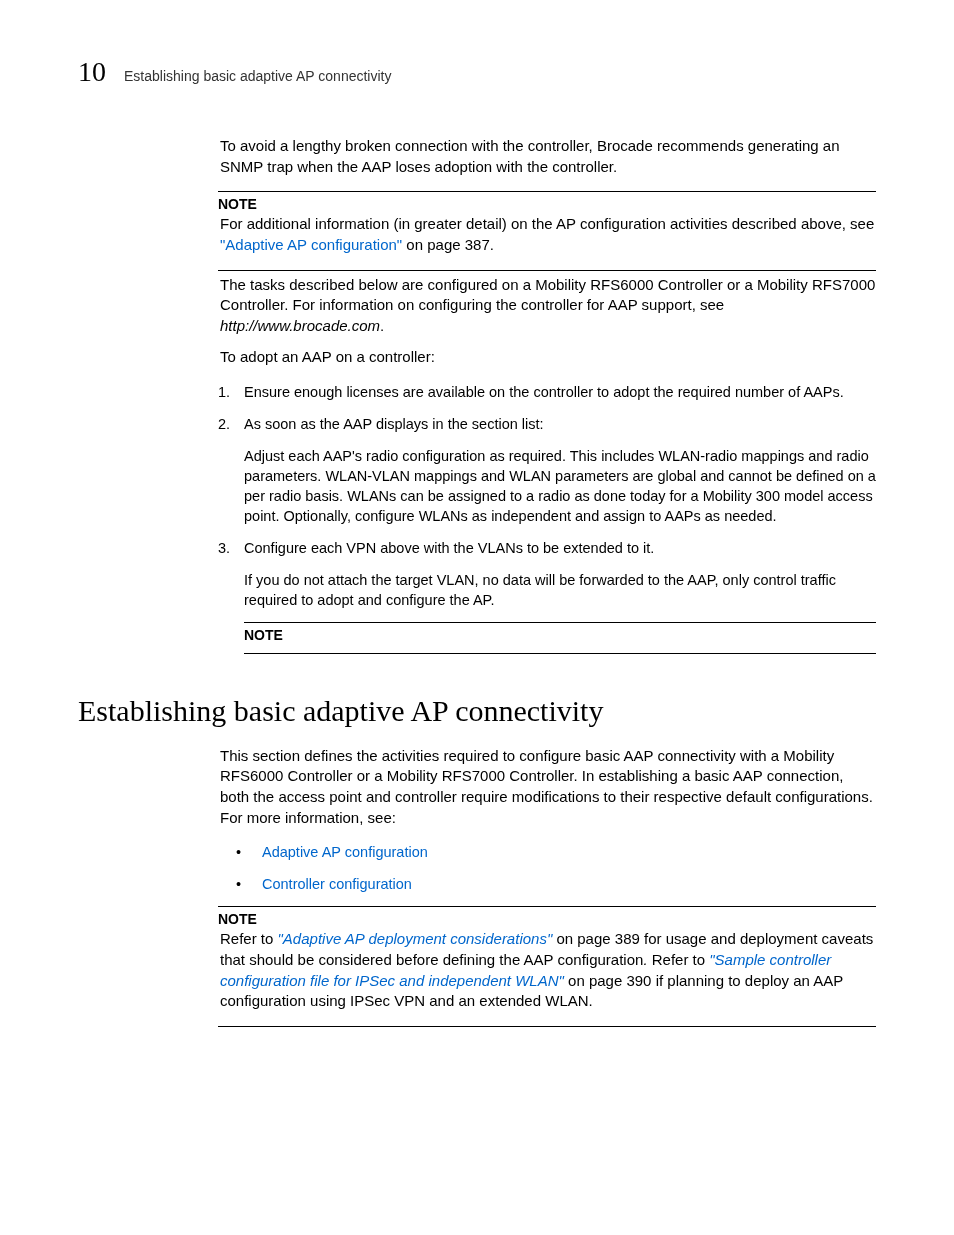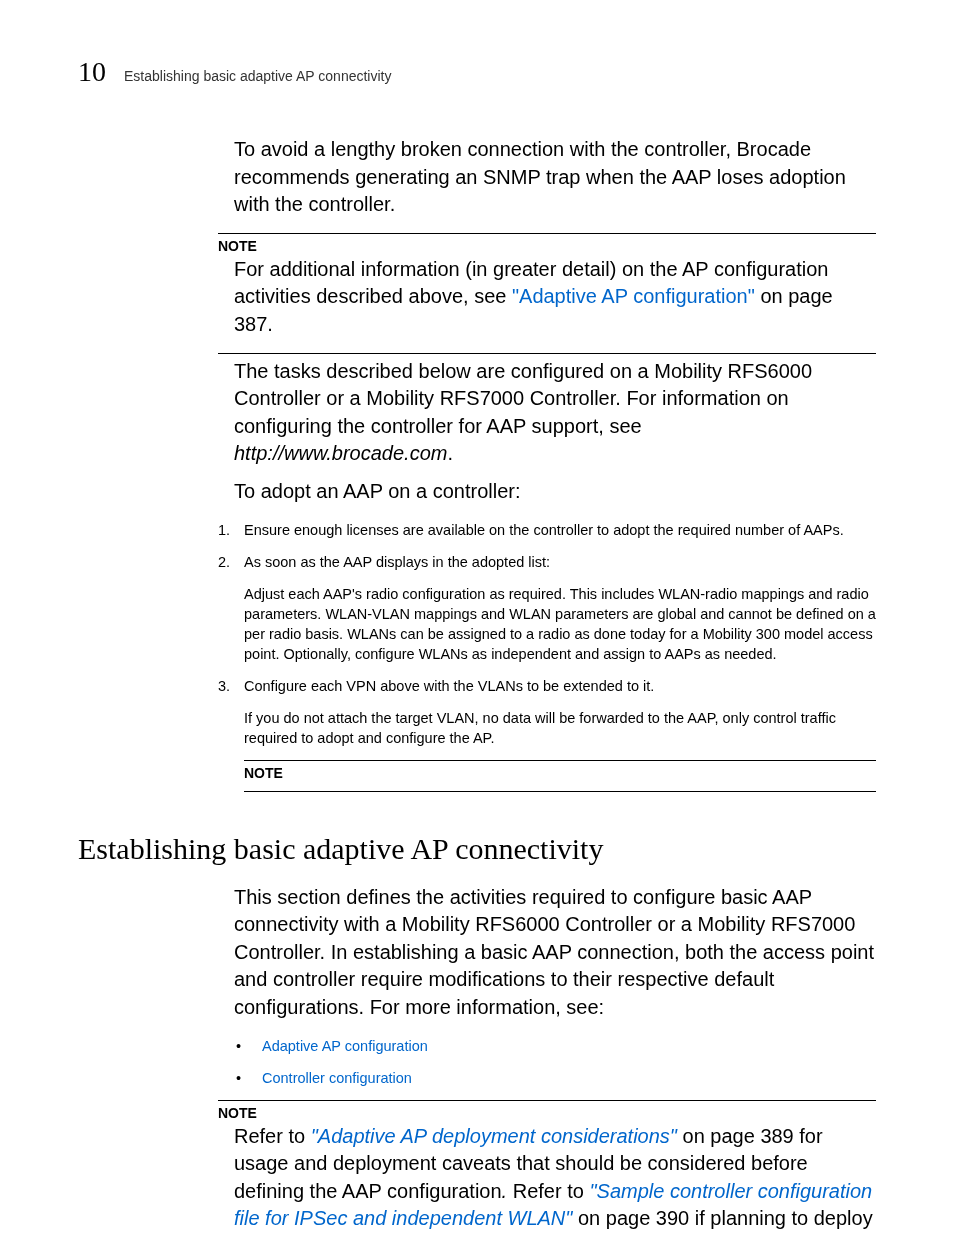--- a/index.html
+++ b/index.html
@@ -26,23 +26,23 @@
     font-weight: 400;
   }
   .headertitle {
     font-size: 14px;
     color: #333;
   }
   .indent {
     margin-left: 140px;
   }
   .para {
-    font-size: 20px;
+    font-size: 15px;
     line-height: 1.38;
-    margin: 0 0 14px 16px;
+    margin: 0 0 14px 2px;
   }
   .rule {
     border: none;
     border-top: 1.5px solid #000;
     margin: 10px 0 4px 0;
   }
   .notelbl {
     font-weight: bold;
     font-size: 14px;
     margin: 4px 0 2px 0;
@@ -131,21 +131,21 @@
     <p class="para">To adopt an AAP on a controller:</p>
 
     <div class="list">
       <div class="li">
         <div class="marker">1.</div>
         <div class="body">Ensure enough licenses are available on the controller to adopt the required number of AAPs.</div>
       </div>
       <div class="li">
         <div class="marker">2.</div>
         <div class="body">
-          <div>As soon as the AAP displays in the adopted list:</div>
+          <div>As soon as the AAP displays in the section list:</div>
           <div class="sub">Adjust each AAP's radio configuration as required. This includes WLAN-radio mappings and radio parameters. WLAN-VLAN mappings and WLAN parameters are global and cannot be defined on a per radio basis. WLANs can be assigned to a radio as done today for a Mobility 300 model access point. Optionally, configure WLANs as independent and assign to AAPs as needed.</div>
         </div>
       </div>
       <div class="li">
         <div class="marker">3.</div>
         <div class="body">
           <div>Configure each VPN above with the VLANs to be extended to it.</div>
           <div class="sub">If you do not attach the target VLAN, no data will be forwarded to the AAP, only control traffic required to adopt and configure the AP.</div>
         </div>
       </div>

